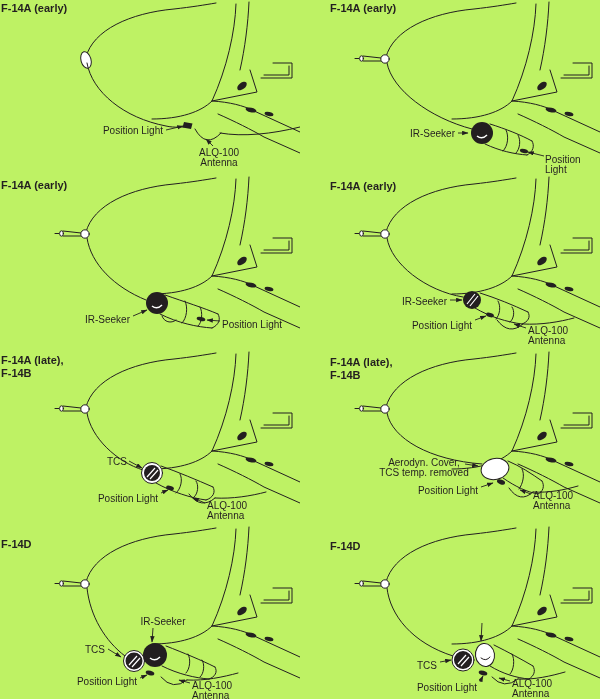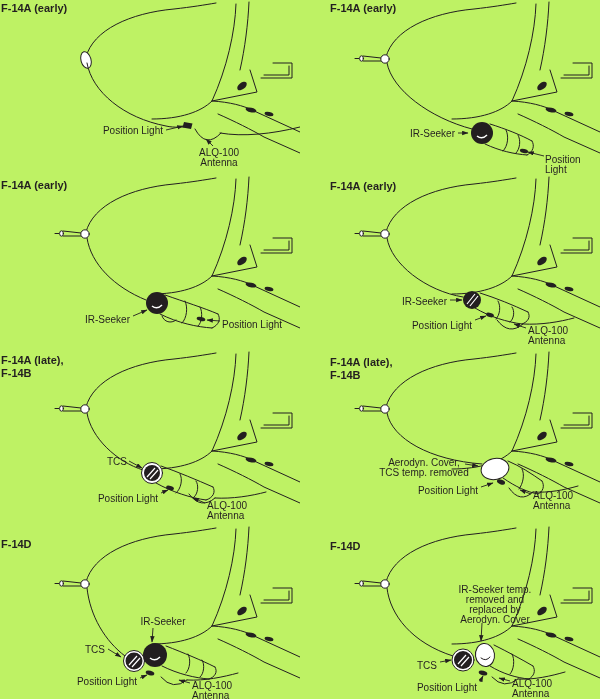--- a/index.html
+++ b/index.html
@@ -313,22 +313,18 @@
         <path d="M158,139 L166,130 M161,141 L169,132" stroke="#ffffff" stroke-width="1.2" fill="none"></path>
         <ellipse cx="183" cy="148" rx="4.4" ry="2.3" transform="rotate(15 183 148)" fill="#231f20"></ellipse>
         <path d="M192,152 Q204,165 218,154" stroke="#231f20" stroke-width="1" fill="none" stroke-linecap="round" stroke-linejoin="round"></path>
         <path d="M218,154 C234,155 251,151 265,147" stroke="#231f20" stroke-width="1" fill="none" stroke-linecap="round" stroke-linejoin="round"></path>
         <line x1="182" y1="98" x2="181" y2="116" stroke="#231f20" stroke-width="0.9" marker-end="url(#ah7)"></line>
         <line x1="140" y1="137" x2="151" y2="135" stroke="#231f20" stroke-width="0.9" marker-end="url(#ah7)"></line>
         <line x1="180" y1="157" x2="183" y2="151" stroke="#231f20" stroke-width="0.9" marker-end="url(#ah7)"></line>
         <line x1="210" y1="156" x2="199" y2="153" stroke="#231f20" stroke-width="0.9" marker-end="url(#ah7)"></line>
       </svg>
       <div class="ptitle" style="left: 30px; top: 15px;">F-14D</div>
-      <div class="lbl c" style="left: 195px; top: 60px;">IR-Seeker temp.
-removed and
-replaced by
-Aerodyn. Cover</div>
       <div class="lbl r" style="left: 137px; top: 136px;">TCS</div>
       <div class="lbl r" style="left: 177px; top: 158px;">Position Light</div>
       <div class="lbl" style="left: 212px; top: 154px;">ALQ-100
 Antenna</div>
     </div>
   </div>
 
 </body></html>

